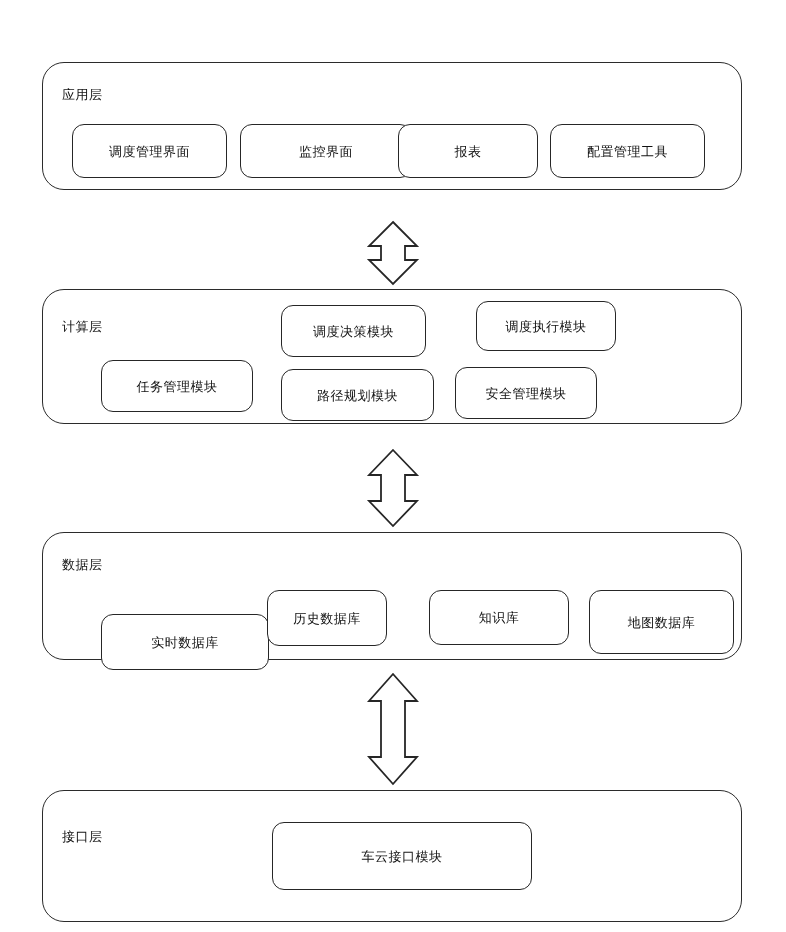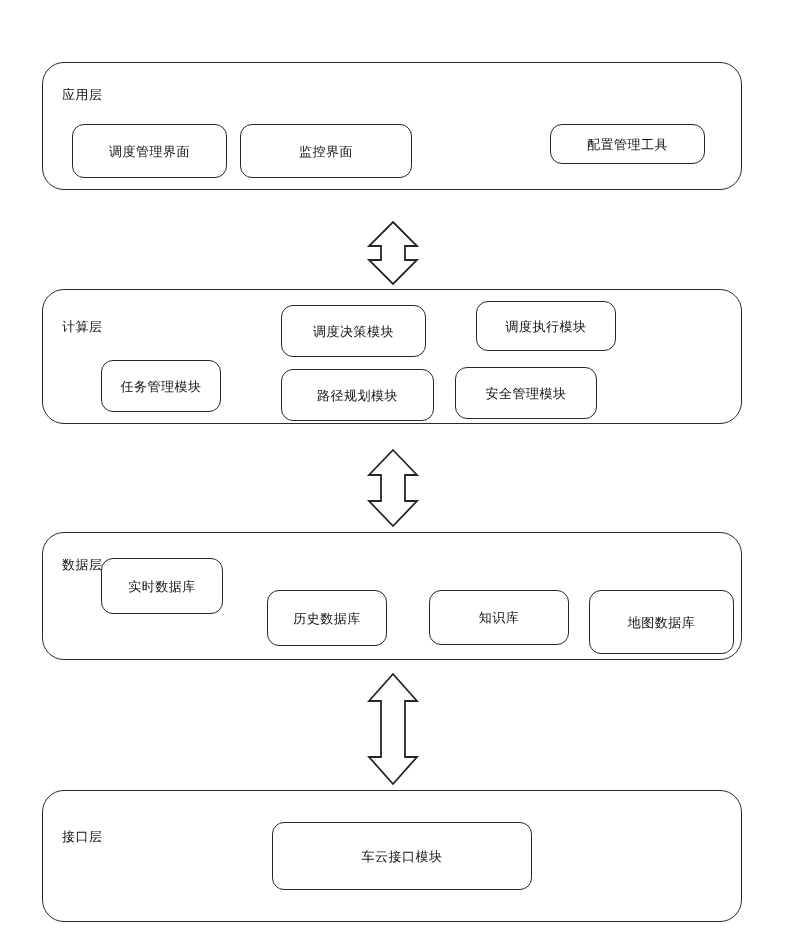--- a/index.html
+++ b/index.html
@@ -69,37 +69,37 @@
   }
   .arrow svg { display: block; }
 
   
   #layer-application { left: 42px;  top: 38px;  width: 700px; height: 128px; }
   #label-application { left: 62px;  top: 64px; }
 
   #mod-dispatch-ui  { left: 72px;  top: 100px; width: 155px; height: 54px; align-items: center; }
   #mod-monitor-ui   { left: 240px; top: 100px; width: 172px; height: 54px; }
   #mod-report       { left: 398px; top: 100px; width: 140px; height: 54px; }
-  #mod-config-tool  { left: 550px; top: 100px; width: 155px; height: 40px; }
+  #mod-config-tool  { left: 550px; top: 100px; width: 155px; height: 54px; }
 
   
   #layer-computation { left: 42px;  top: 265px; width: 700px; height: 135px; }
   #label-computation { left: 62px;  top: 296px; }
 
-  #mod-task-mgmt    { left: 101px; top: 336px; width: 120px; height: 52px; }
+  #mod-task-mgmt    { left: 101px; top: 336px; width: 152px; height: 52px; }
   #mod-dispatch-dec { left: 281px; top: 281px; width: 145px; height: 52px; }
   #mod-dispatch-exe { left: 476px; top: 277px; width: 140px; height: 50px; }
   #mod-path-plan    { left: 281px; top: 345px; width: 153px; height: 52px; }
   #mod-safety-mgmt  { left: 455px; top: 343px; width: 142px; height: 52px; }
 
   
   #layer-data  { left: 42px;  top: 508px; width: 700px; height: 128px; }
   #label-data  { left: 62px;  top: 534px; }
 
-  #mod-realtime-db { left: 101px; top: 534px; width: 122px; height: 56px; justify-content: center; }
+  #mod-realtime-db { left: 101px; top: 590px; width: 168px; height: 56px; justify-content: center; }
   #mod-history-db  { left: 267px; top: 566px; width: 120px; height: 56px; }
   #mod-knowledge   { left: 429px; top: 566px; width: 140px; height: 55px; }
   #mod-map-db      { left: 589px; top: 566px; width: 145px; height: 64px; }
 
   
   #layer-interface { left: 42px;  top: 766px; width: 700px; height: 132px; }
   #label-interface { left: 62px;  top: 806px; }
 
   #mod-vehicle-cloud { left: 272px; top: 798px; width: 260px; height: 68px; }
 
@@ -114,20 +114,23 @@
 <div id="diagram">
 
   <div class="layer" id="layer-application"></div>
   <div class="layer-label" id="label-application">应用层</div>
 
   <div class="module" id="mod-dispatch-ui">
     <span class="module-label">调度管理界面</span>
   </div>
   <div class="module" id="mod-monitor-ui">
     <span class="module-label">监控界面</span>
+  </div>
+  <div class="module" id="mod-report">
+    <span class="module-label">报表</span>
   </div>
   <div class="module" id="mod-config-tool">
     <span class="module-label">配置管理工具</span>
   </div>
 
   <div class="arrow" id="arrow-app-comp">
     <svg width="62" height="66" viewBox="0 0 62 66">
       <polygon points="31,2 55,26 43,26 43,40 55,40 31,64 7,40 19,40 19,26 7,26" fill="#ffffff" stroke="#262626" stroke-width="1.8" stroke-linejoin="miter"></polygon>
     </svg>
   </div>

